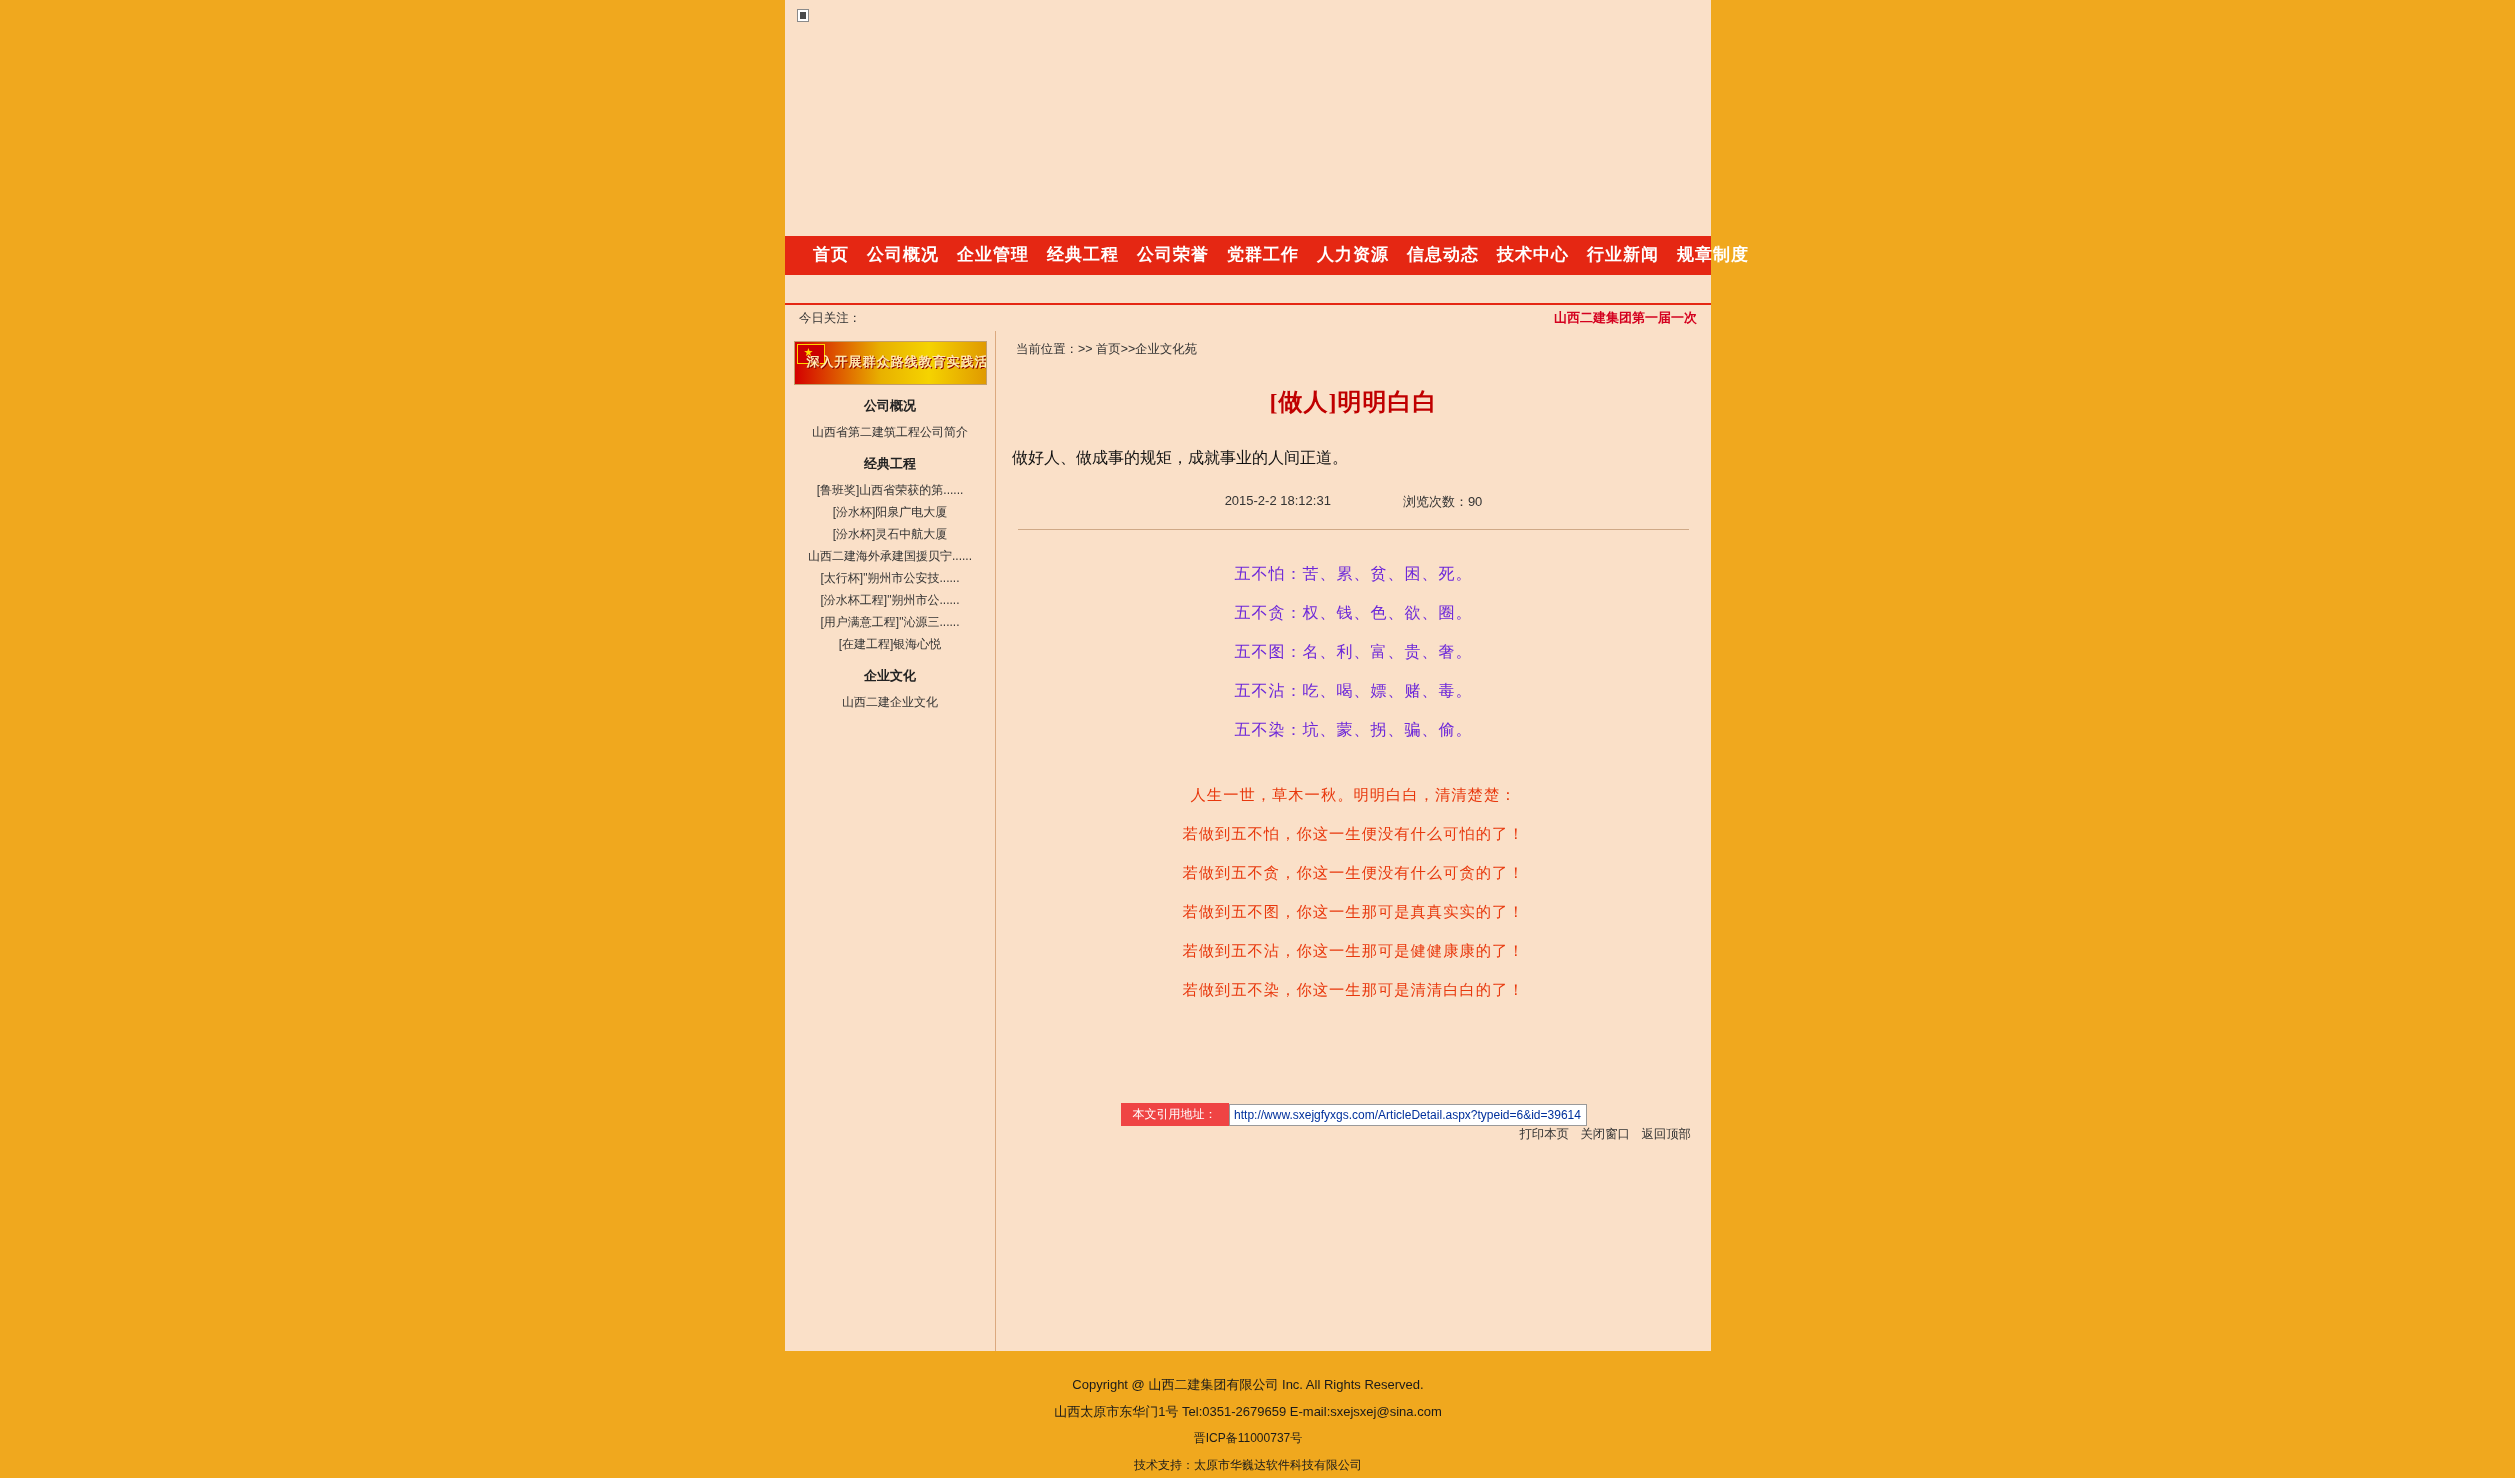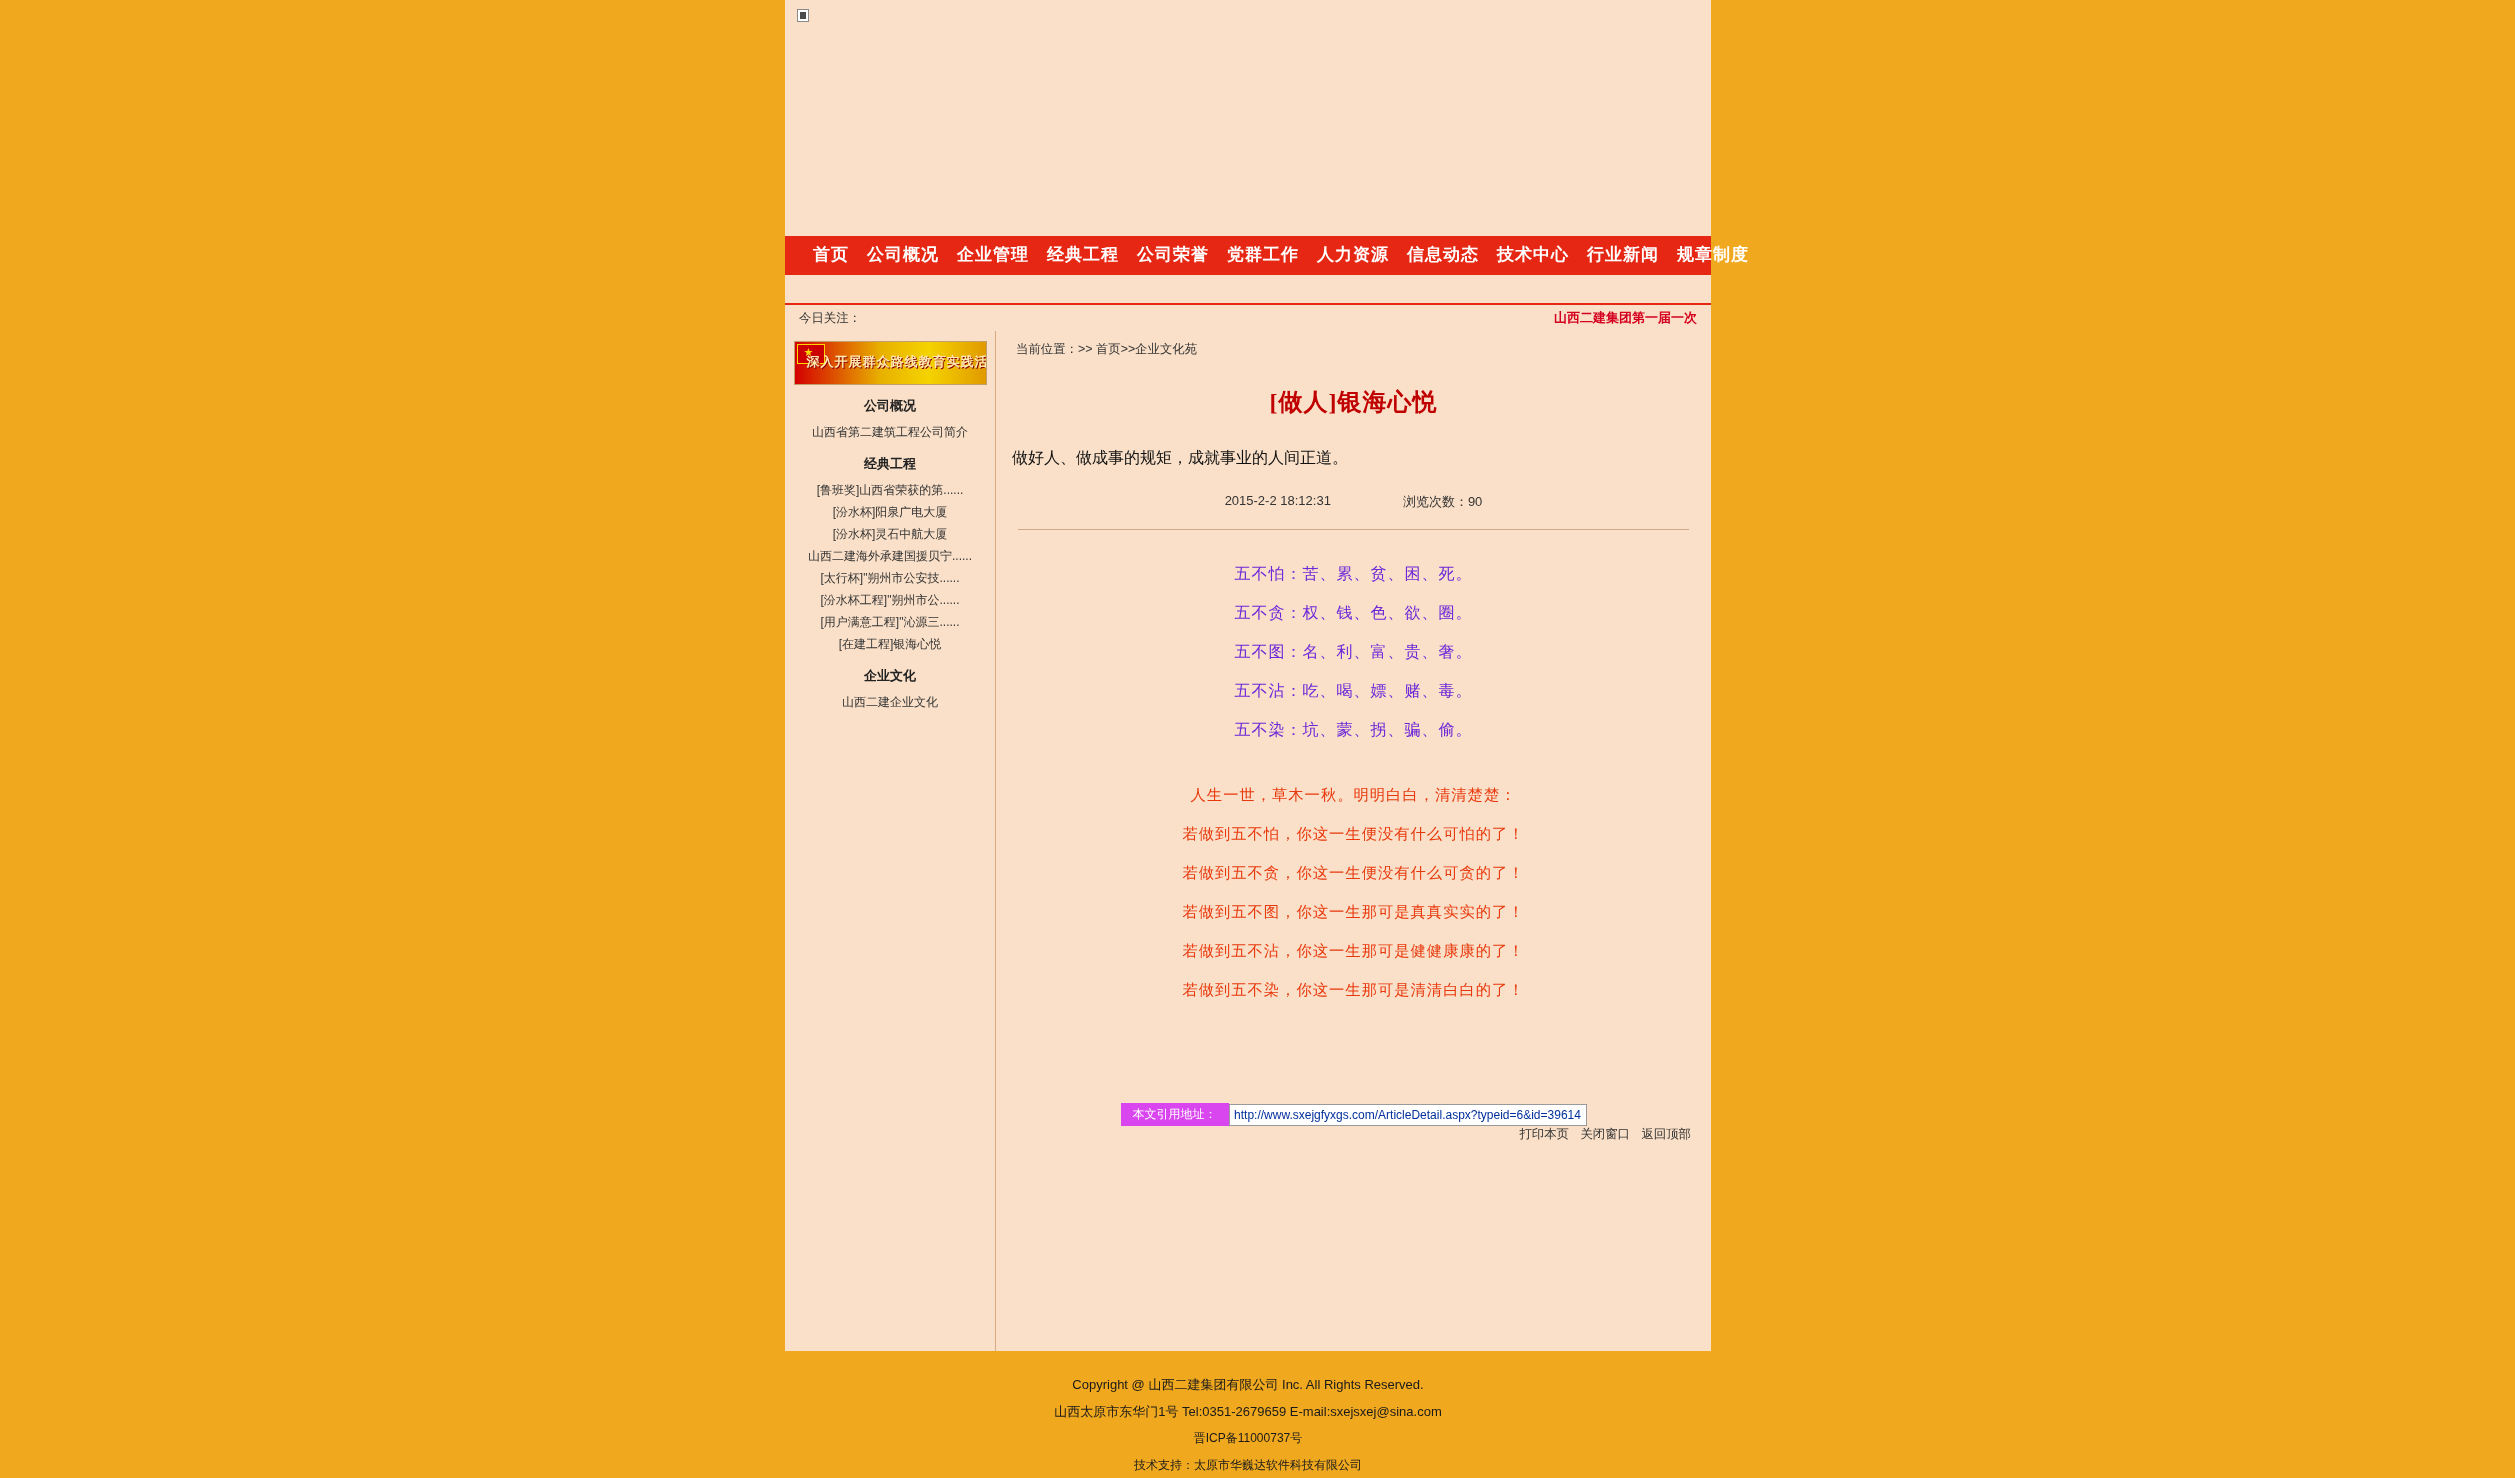--- a/index.html
+++ b/index.html
@@ -222,21 +222,21 @@
     letter-spacing: 1px;
   }
   
   .cite-wrap {
     display: flex;
     justify-content: center;
     align-items: center;
     margin-top: 94px;
   }
   .cite-label {
-    background: #d946ef;
+    background: #ef4444;
     color: #ffffff;
     font-size: 12px;
     padding: 3px 12px;
     white-space: nowrap;
   }
   .cite-input {
     width: 358px;
     font-size: 12px;
     color: #00309c;
     border: 1px solid #9a9a9a;
@@ -320,21 +320,21 @@
       <a class="side-link">[用户满意工程]"沁源三......</a>
       <a class="side-link">[在建工程]银海心悦</a>
 
       <div class="side-sec-title">企业文化</div>
       <a class="side-link">山西二建企业文化</a>
     </div>
 
     <div class="content">
       <div class="breadcrumb">当前位置：&gt;&gt; 首页&gt;&gt;企业文化苑</div>
 
-      <div class="article-title">[做人]银海心悦</div>
+      <div class="article-title">[做人]明明白白</div>
       <div class="article-sub">做好人、做成事的规矩，成就事业的人间正道。</div>
 
       <div class="meta-row">
         <span>2015-2-2 18:12:31</span>
         <span>
           <span>浏览次数：</span><span>90</span>
         </span>
       </div>
 
       <hr class="divider">

